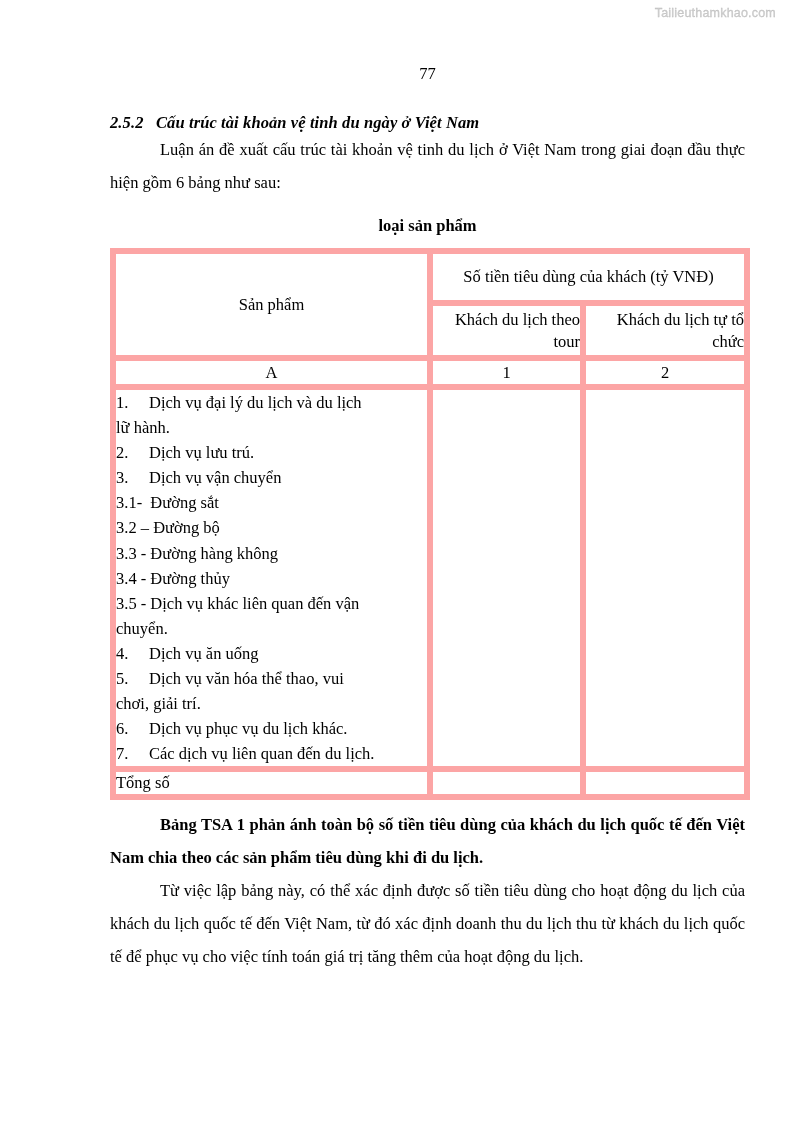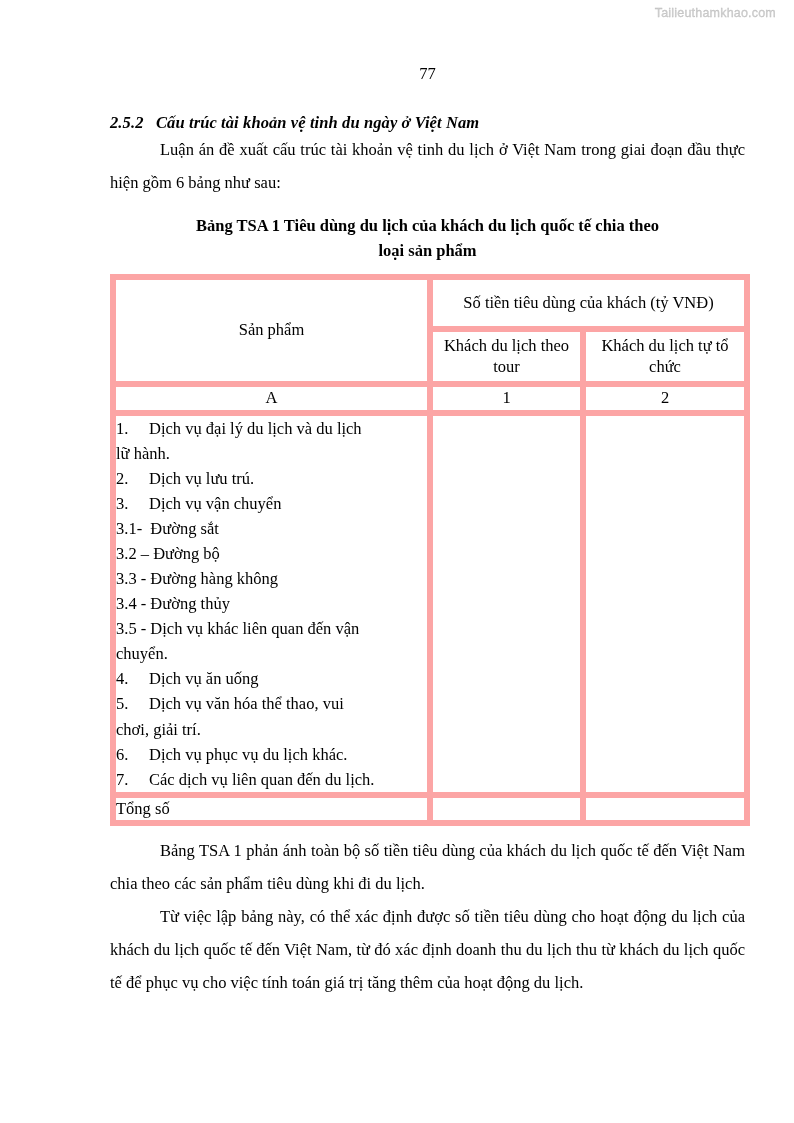--- a/index.html
+++ b/index.html
@@ -91,21 +91,21 @@
 
   th.hdr-product {
     text-align: center;
     height: 95px;
   }
   th.hdr-amount {
     text-align: center;
     height: 46px;
   }
   th.hdr-sub {
-    text-align: center;
+    text-align: right;
     height: 49px;
     line-height: 1.3;
     padding: 0 2px;
   }
   td.code {
     text-align: center;
     height: 23px;
     line-height: 1.2;
   }
   td.items {
@@ -135,21 +135,20 @@
 
     <div class="page-number">77</div>
 
     <div class="section-heading">
       <span class="num">2.5.2</span><span>Cấu trúc tài khoản vệ tinh du ngày ở Việt Nam</span>
     </div>
 
     <p class="body-para gap">Luận án đề xuất cấu trúc tài khoản vệ tinh du lịch ở Việt Nam trong giai đoạn đầu thực hiện gồm 6 bảng như sau:</p>
 
     <div class="table-title">
-      <div>Bảng TSA 1 Tiêu dùng du lịch của khách du lịch quốc tế chia theo</div>
       <div>loại sản phẩm</div>
     </div>
 
     <table class="tsa">
       <colgroup>
         <col class="col-product">
         <col class="col-tour">
         <col class="col-self">
       </colgroup>
       <thead>
@@ -190,17 +189,17 @@
           <td class="blank"></td>
         </tr>
         <tr>
           <td class="total">Tổng số</td>
           <td class="total"></td>
           <td class="total"></td>
         </tr>
       </tbody>
     </table>
 
-    <p class="body-para" style="margin-top:8px;">Bảng TSA 1 phản ánh toàn bộ số tiền tiêu dùng của khách du lịch quốc tế đến Việt Nam chia theo các sản phẩm tiêu dùng khi đi du lịch.</p>
+    <p class="body-para" style="margin-top:8px;font-weight:bold;">Bảng TSA 1 phản ánh toàn bộ số tiền tiêu dùng của khách du lịch quốc tế đến Việt Nam chia theo các sản phẩm tiêu dùng khi đi du lịch.</p>
     <p class="body-para gap">Từ việc lập bảng này, có thể xác định được số tiền tiêu dùng cho hoạt động du lịch của khách du lịch quốc tế đến Việt Nam, từ đó xác định doanh thu du lịch thu từ khách du lịch quốc tế để phục vụ cho việc tính toán giá trị tăng thêm của hoạt động du lịch.</p>
 
   </div>
 </div>
 
 </body></html>

